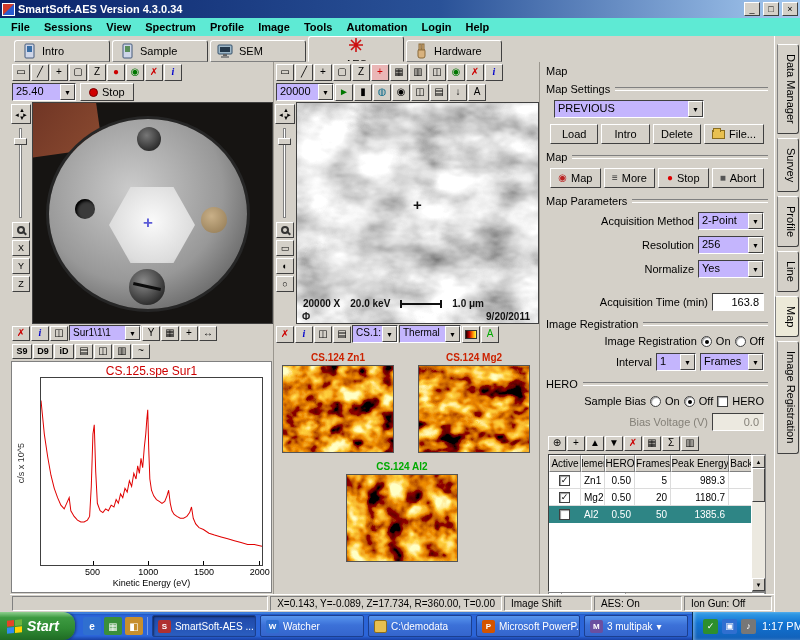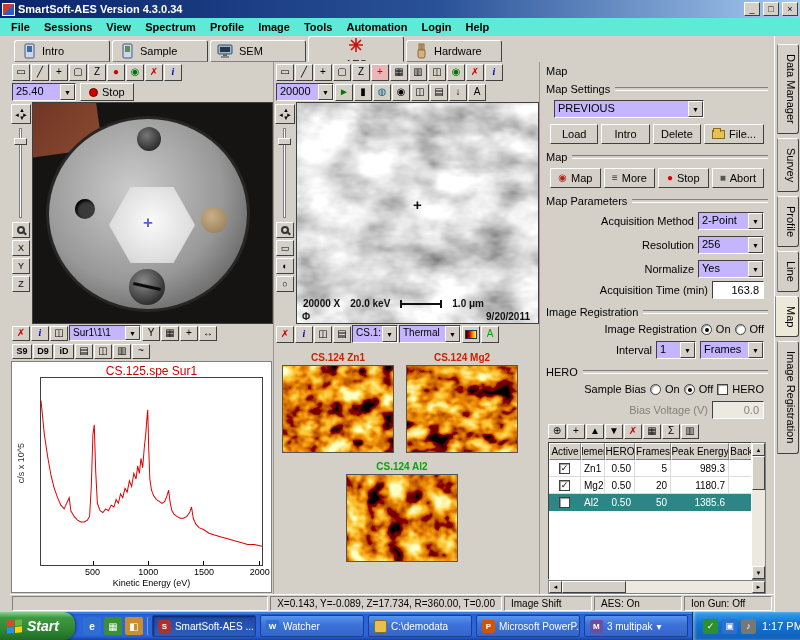--- a/index.html
+++ b/index.html
@@ -98,21 +98,21 @@
   .ptitle{color:#cc0000;font-size:12px;text-align:center;height:13px;flex:0 0 auto;}
   .parea{flex:1;position:relative;border:1px solid #404040;min-height:0;}
   .parea svg{position:absolute;inset:0;width:100%;height:100%;}
   .ylab{position:absolute;left:4px;top:35%;writing-mode:vertical-rl;transform:rotate(180deg);font-size:9px;color:#333;}
   .xtickrow{height:12px;position:relative;font-size:9px;flex:0 0 auto;}
   .xtick{position:absolute;transform:translateX(-50%);top:1px;}
   .tickmark{position:absolute;bottom:0;width:1px;height:4px;background:#000;}
   .xlab{height:12px;text-align:center;font-size:9px;flex:0 0 auto;}
 
   
-  .mapsarea{flex:1;padding:8px 8px 0;display:flex;flex-wrap:wrap;gap:8px 12px;align-content:flex-start;min-height:0;}
+  .mapsarea{flex:1;padding:8px 8px 0;display:flex;flex-wrap:wrap;gap:8px 24px;align-content:flex-start;min-height:0;}
   .mapcell{width:112px;}
   .mapcell.center{margin-left:64px;}
   .maplab{font-size:10px;font-weight:bold;text-align:center;height:13px;white-space:nowrap;}
   .mapimg{width:112px;height:88px;display:block;border:1px solid #555;background:#000;}
 
   
   .ptitlebar{font-size:11px;padding:1px 2px 2px;flex:0 0 auto;}
   .gh{display:flex;align-items:center;gap:5px;margin:4px 2px 2px;font-size:11px;flex:0 0 auto;}
   .gh::after{content:"";flex:1;height:2px;border-top:1px solid #808080;border-bottom:1px solid #fff;}
   .prow{display:flex;align-items:center;justify-content:flex-end;gap:4px;margin:3px 6px;flex:0 0 auto;}
@@ -597,21 +597,21 @@
                 <span class="ddb">▼</span>
               </div>
           </div>
           <div class="prow">
             <span>Normalize</span>
             <div class="dd" style="width:66px">
                 <span class="ddv">Yes</span>
                 <span class="ddb">▼</span>
               </div>
           </div>
-          <div class="prow" style="margin-top:0">
+          <div class="prow" style="margin-top:12px">
             <span>Acquisition Time (min)</span>
             <span class="roval">163.8</span>
           </div>
 
           <div class="gh">Image Registration</div>
           <div class="prow">
             <span>Image Registration</span>
             <span class="radio on"></span>
               <span>On</span>
             <span class="radio"></span>

